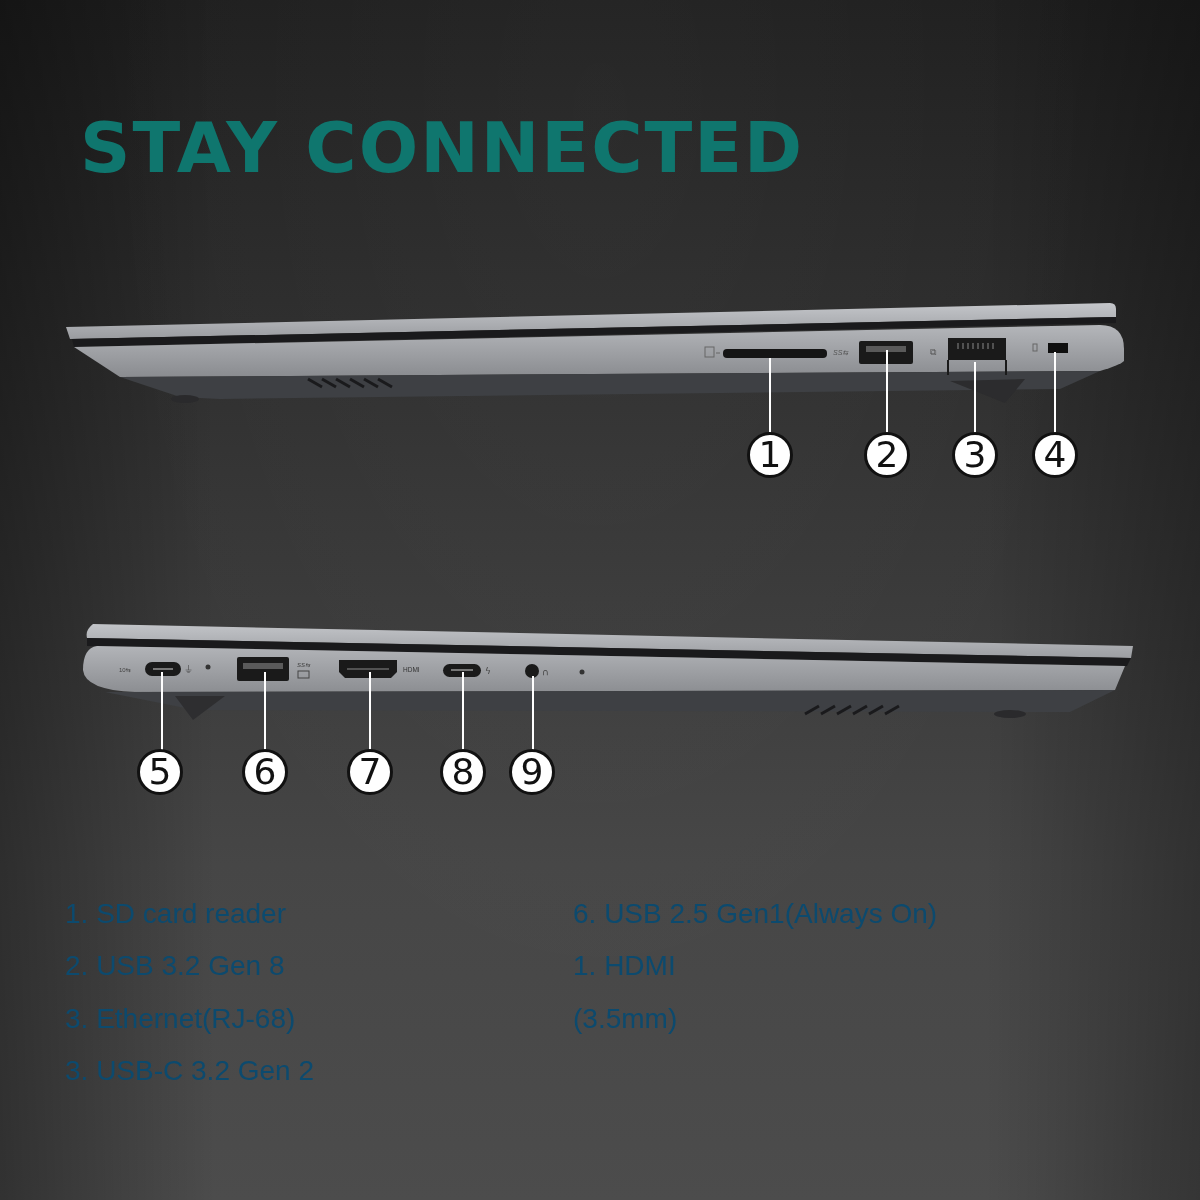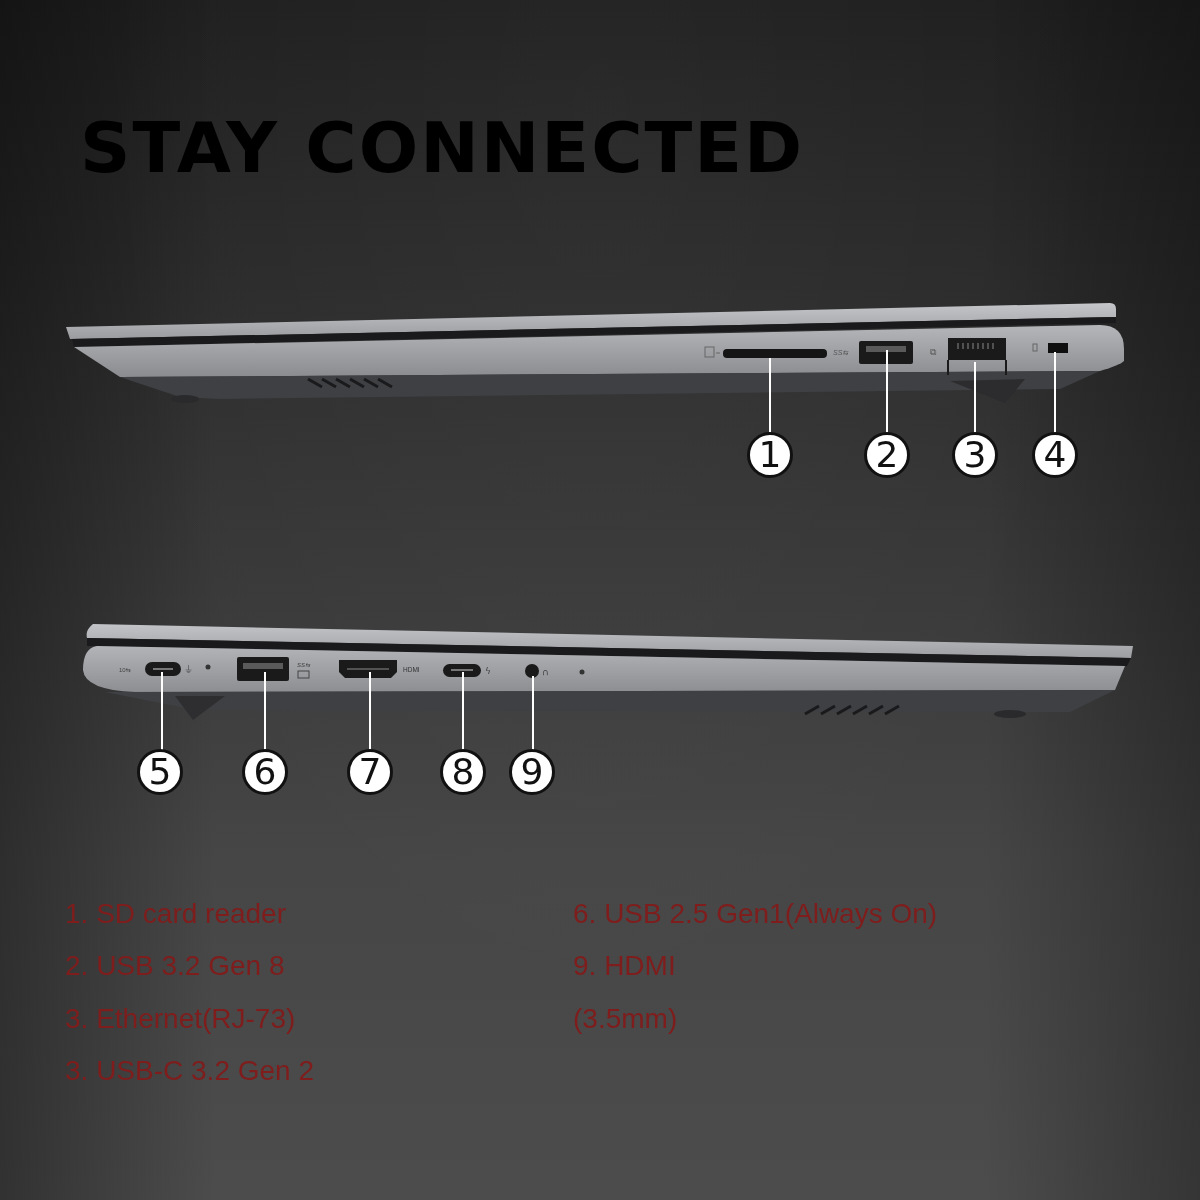--- a/index.html
+++ b/index.html
@@ -12,34 +12,34 @@
   }
   body::before {
     content: ""; position: absolute; inset: 0;
     background: radial-gradient(ellipse at 50% 10%, rgba(255,255,255,0.03) 0%, rgba(0,0,0,0) 60%),
                 linear-gradient(90deg, rgba(0,0,0,0.35) 0%, rgba(0,0,0,0) 18%, rgba(0,0,0,0) 82%, rgba(0,0,0,0.3) 100%);
     pointer-events: none;
   }
   .title {
     position: absolute; left: 80px; top: 108px;
     font-family: "DejaVu Sans", sans-serif; font-weight: bold;
-    font-size: 70px; letter-spacing: 2px; color: #000000; line-height: 80px;
+    font-size: 70px; letter-spacing: 2px; color: #0f766e; line-height: 80px;
   }
   .laptop { position: absolute; }
   .laptop svg { display: block; }
   .callout {
     position: absolute; width: 46px; height: 46px; border-radius: 50%;
     background: #fff; border: 3px solid #111; color: #111;
     font-family: "DejaVu Sans", sans-serif; font-size: 36px; line-height: 40px;
     text-align: center; transform: translate(-50%, -50%);
   }
   .leader { position: absolute; width: 2px; background: #fff; transform: translateX(-1px); }
   .spec-col { position: absolute; top: 888px; }
   .spec-col .item {
-    font-size: 28px; line-height: 52.4px; color: #7f1d1d; white-space: nowrap;
+    font-size: 28px; line-height: 52.4px; color: #0c4a6e; white-space: nowrap;
   }
 </style>
 </head>
 <body>
 
 <h1 class="title">STAY CONNECTED</h1>
 
 <div class="laptop" style="left:60px; top:295px;">
   <svg width="1070" height="120" viewBox="0 0 1070 120">
     <defs>
@@ -178,20 +178,20 @@
 <div class="leader" style="left:533px; top:676px; height:74px;"></div>
 <div class="callout" style="left:160px; top:772px;">5</div>
 <div class="callout" style="left:265px; top:772px;">6</div>
 <div class="callout" style="left:370px; top:772px;">7</div>
 <div class="callout" style="left:463px; top:772px;">8</div>
 <div class="callout" style="left:532px; top:772px;">9</div>
 
 <div class="spec-col" style="left:65px;">
   <div class="item">1. SD card reader</div>
   <div class="item">2. USB 3.2 Gen 8</div>
-  <div class="item">3. Ethernet(RJ-73)</div>
+  <div class="item">3. Ethernet(RJ-68)</div>
   <div class="item">3. USB-C 3.2 Gen 2</div>
 </div>
 <div class="spec-col" style="left:573px;">
   <div class="item">6. USB 2.5 Gen1(Always On)</div>
-  <div class="item">9. HDMI</div>
+  <div class="item">1. HDMI</div>
   <div class="item">(3.5mm)</div>
 </div>
 
 </body></html>

